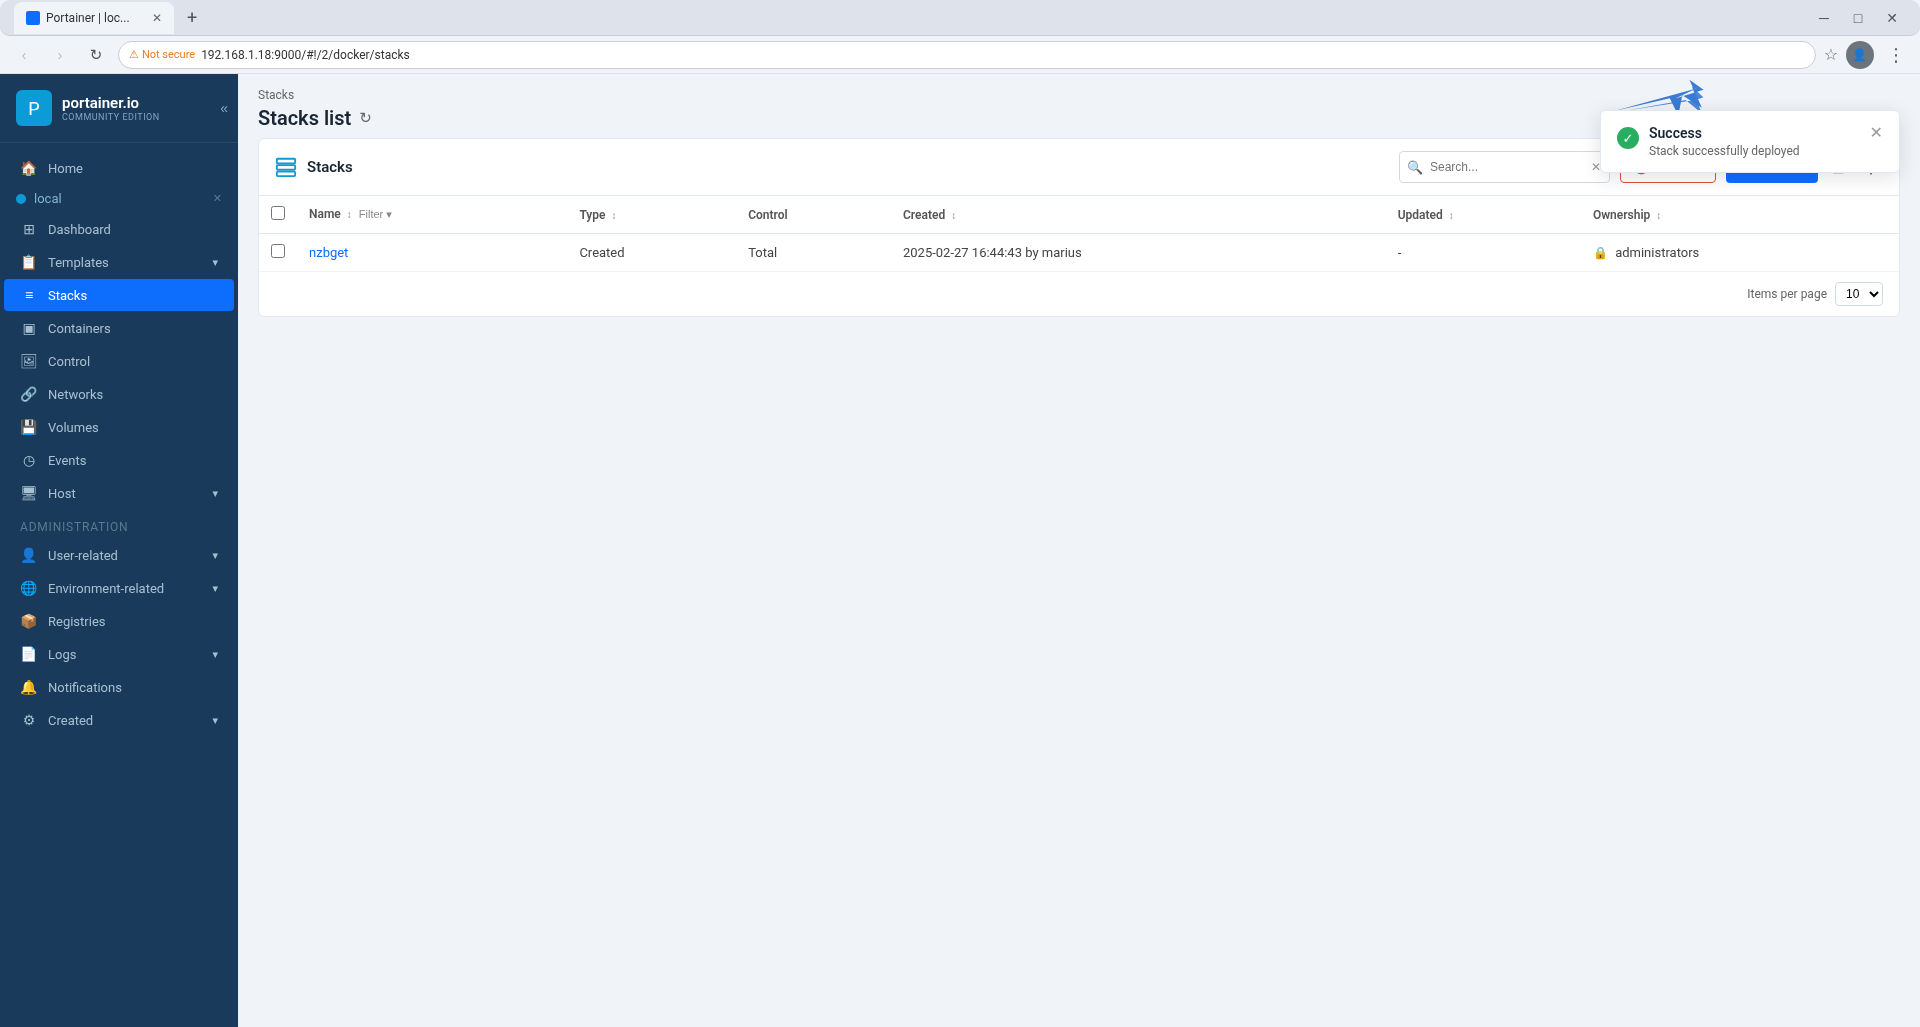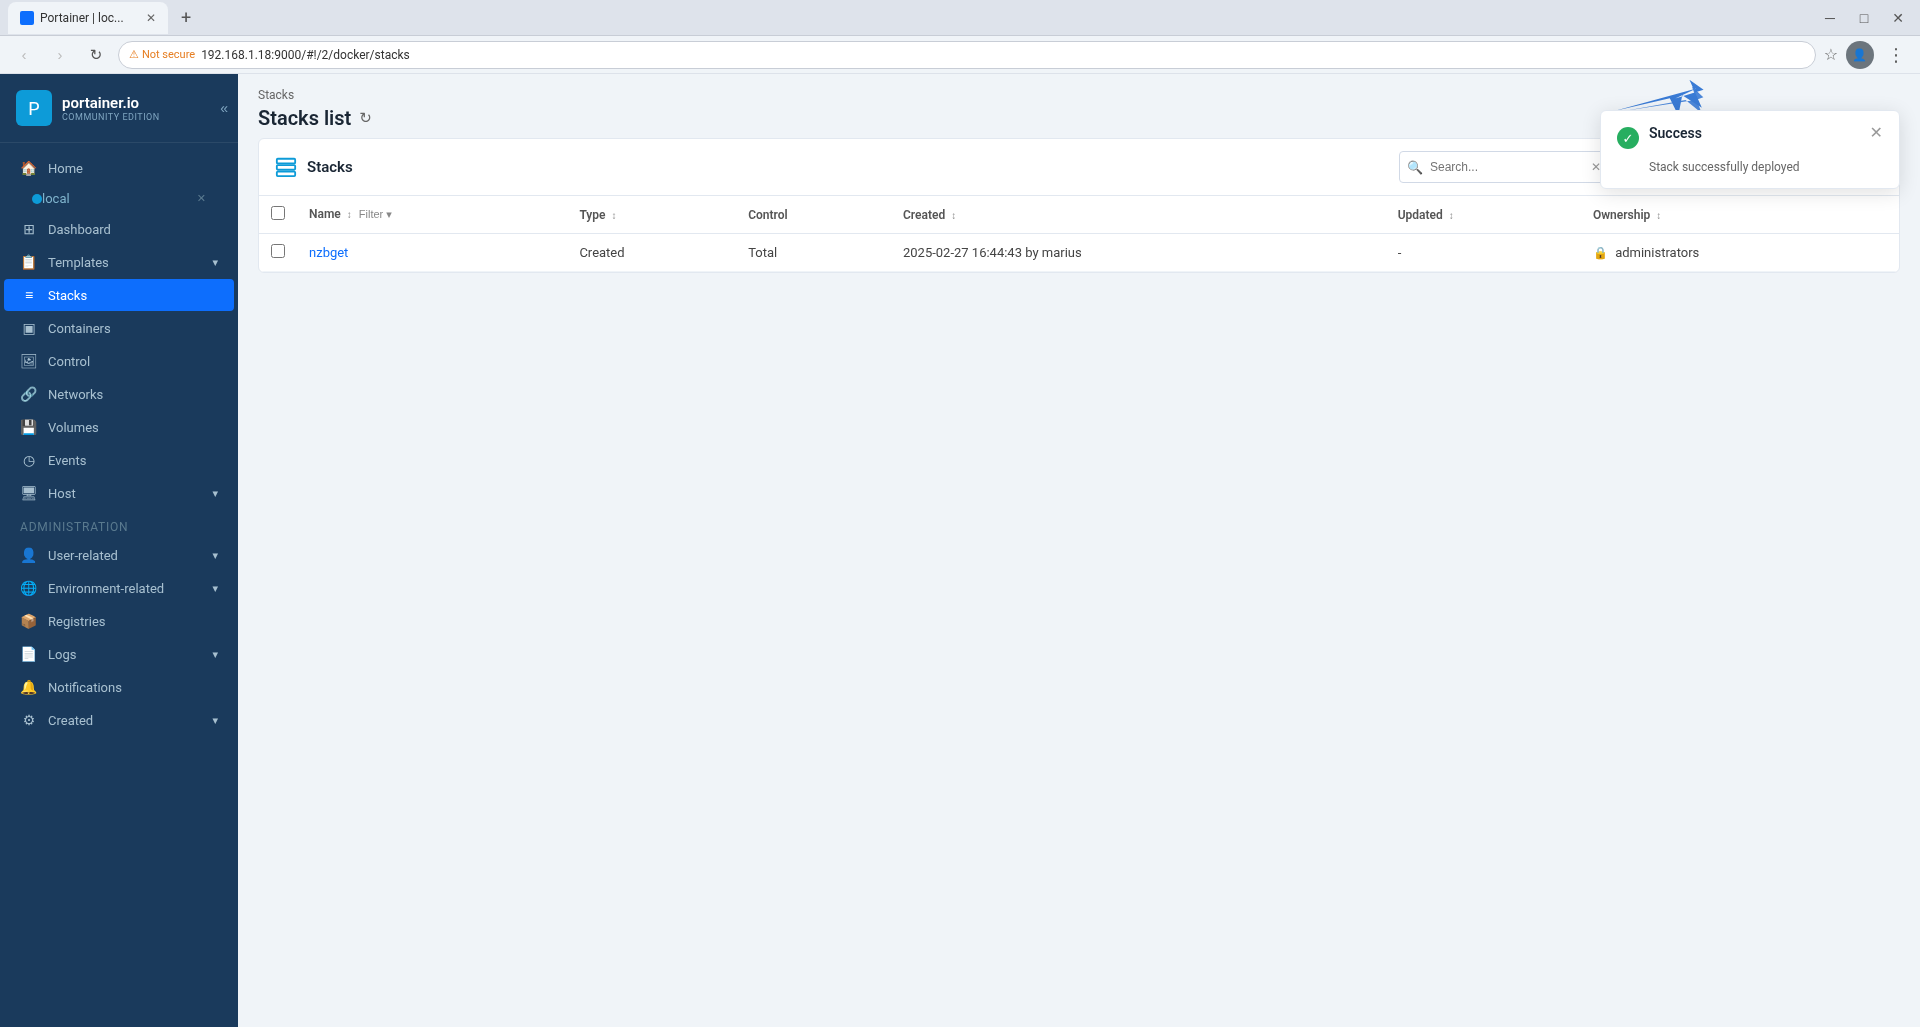--- a/index.html
+++ b/index.html
@@ -4,23 +4,24 @@
   <style>
     * { box-sizing: border-box; margin: 0; padding: 0; }
     body { font-family: -apple-system, BlinkMacSystemFont, 'Segoe UI', Roboto, sans-serif; font-size: 13px; background: #f0f4f8; }
 
     
     .browser-chrome {
       background: #dee3eb;
       height: 36px;
       display: flex;
       align-items: center;
-      padding: 0 8px;
+      padding: 0 14px;
       gap: 6px;
       border-bottom: 1px solid #c8cdd6;
+      border-radius: 10px;
     }
     .browser-btn {
       width: 28px; height: 28px;
       border: none; background: none;
       border-radius: 50%;
       cursor: pointer;
       display: flex; align-items: center; justify-content: center;
       color: #555;
       font-size: 14px;
     }
@@ -136,22 +137,22 @@
       padding: 10px 20px 4px;
       font-size: 12px;
       text-transform: uppercase;
       letter-spacing: 0.8px;
       color: #5a7a8f;
     }
 
     .local-badge {
       display: flex;
       align-items: center;
-      padding: 6px 32px;
-      gap: 0;
+      padding: 6px 16px;
+      gap: 8px;
       color: #7fb3cc;
       font-size: 13px;
       cursor: pointer;
     }
     .local-dot { width: 10px; height: 10px; background: #0d9bd8; border-radius: 50%; }
 
     
     .main-content {
       flex: 1;
       background: #f0f4f8;
@@ -334,21 +335,21 @@
       border-radius: 50%;
       background: #27ae60;
       color: white;
       display: flex; align-items: center; justify-content: center;
       font-size: 13px;
       flex-shrink: 0;
       margin-top: 2px;
     }
     .toast-content { flex: 1; }
     .toast-title { font-weight: 600; font-size: 14px; color: #1a2634; }
-    .toast-message { font-size: 12px; color: #666; margin-top: 19px; }
+    .toast-message { font-size: 12px; color: #666; margin-top: 3px; }
     .toast-close {
       background: none; border: none;
       color: #999; cursor: pointer;
       font-size: 16px; line-height: 1;
     }
 
     
     .arrow-pointer {
       position: fixed;
       top: 65px;
@@ -596,20 +597,28 @@
       <td>2025-02-27 16:44:43 by marius</td>
       <td>-</td>
       <td>
         <span class="ownership-icon">🔒</span>
         administrators
       </td>
     </tr>
           </tbody>
       </table>
 
+      <div class="items-per-page">
+        <span>Items per page</span>
+        <select class="items-select">
+          <option>10</option>
+          <option>25</option>
+          <option>50</option>
+        </select>
+      </div>
     </div>
   </div>
 </div>
 
 <div class="arrow-pointer">
   <svg width="80" height="70" viewBox="0 0 80 70">
     <polygon points="10,60 70,20 55,35 75,15 60,10 80,30 60,25" fill="#3a7bd5" opacity="0.9"></polygon>
     <polygon points="0,65 65,10 50,28 72,8 55,5 78,25 55,22 60,42 45,30" fill="#3a7bd5"></polygon>
   </svg>
 </div>

